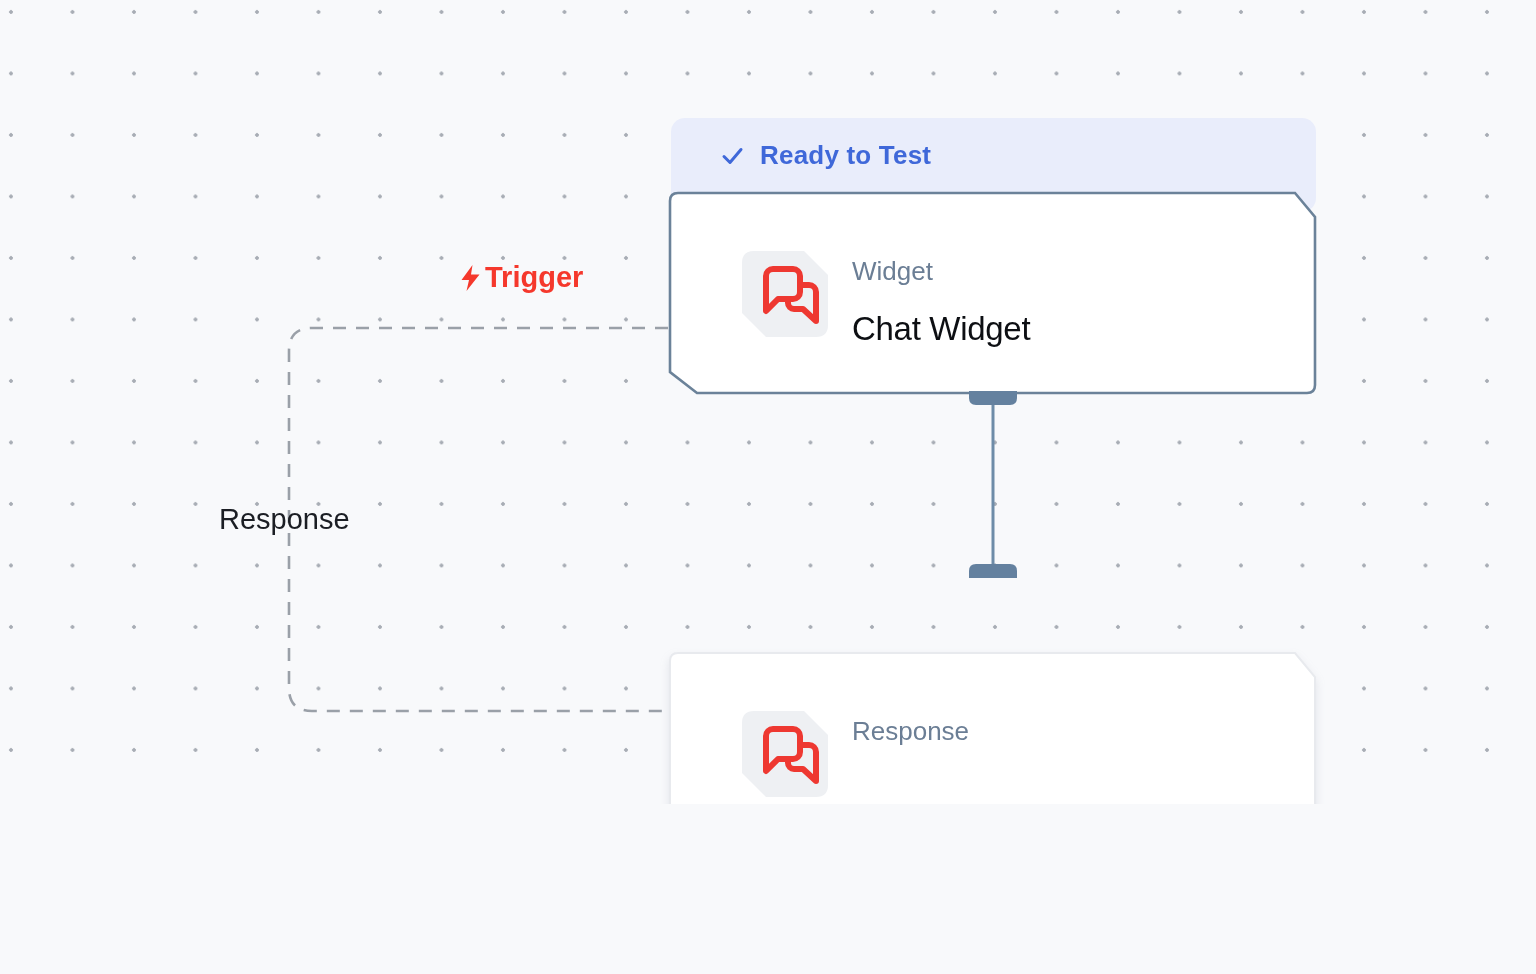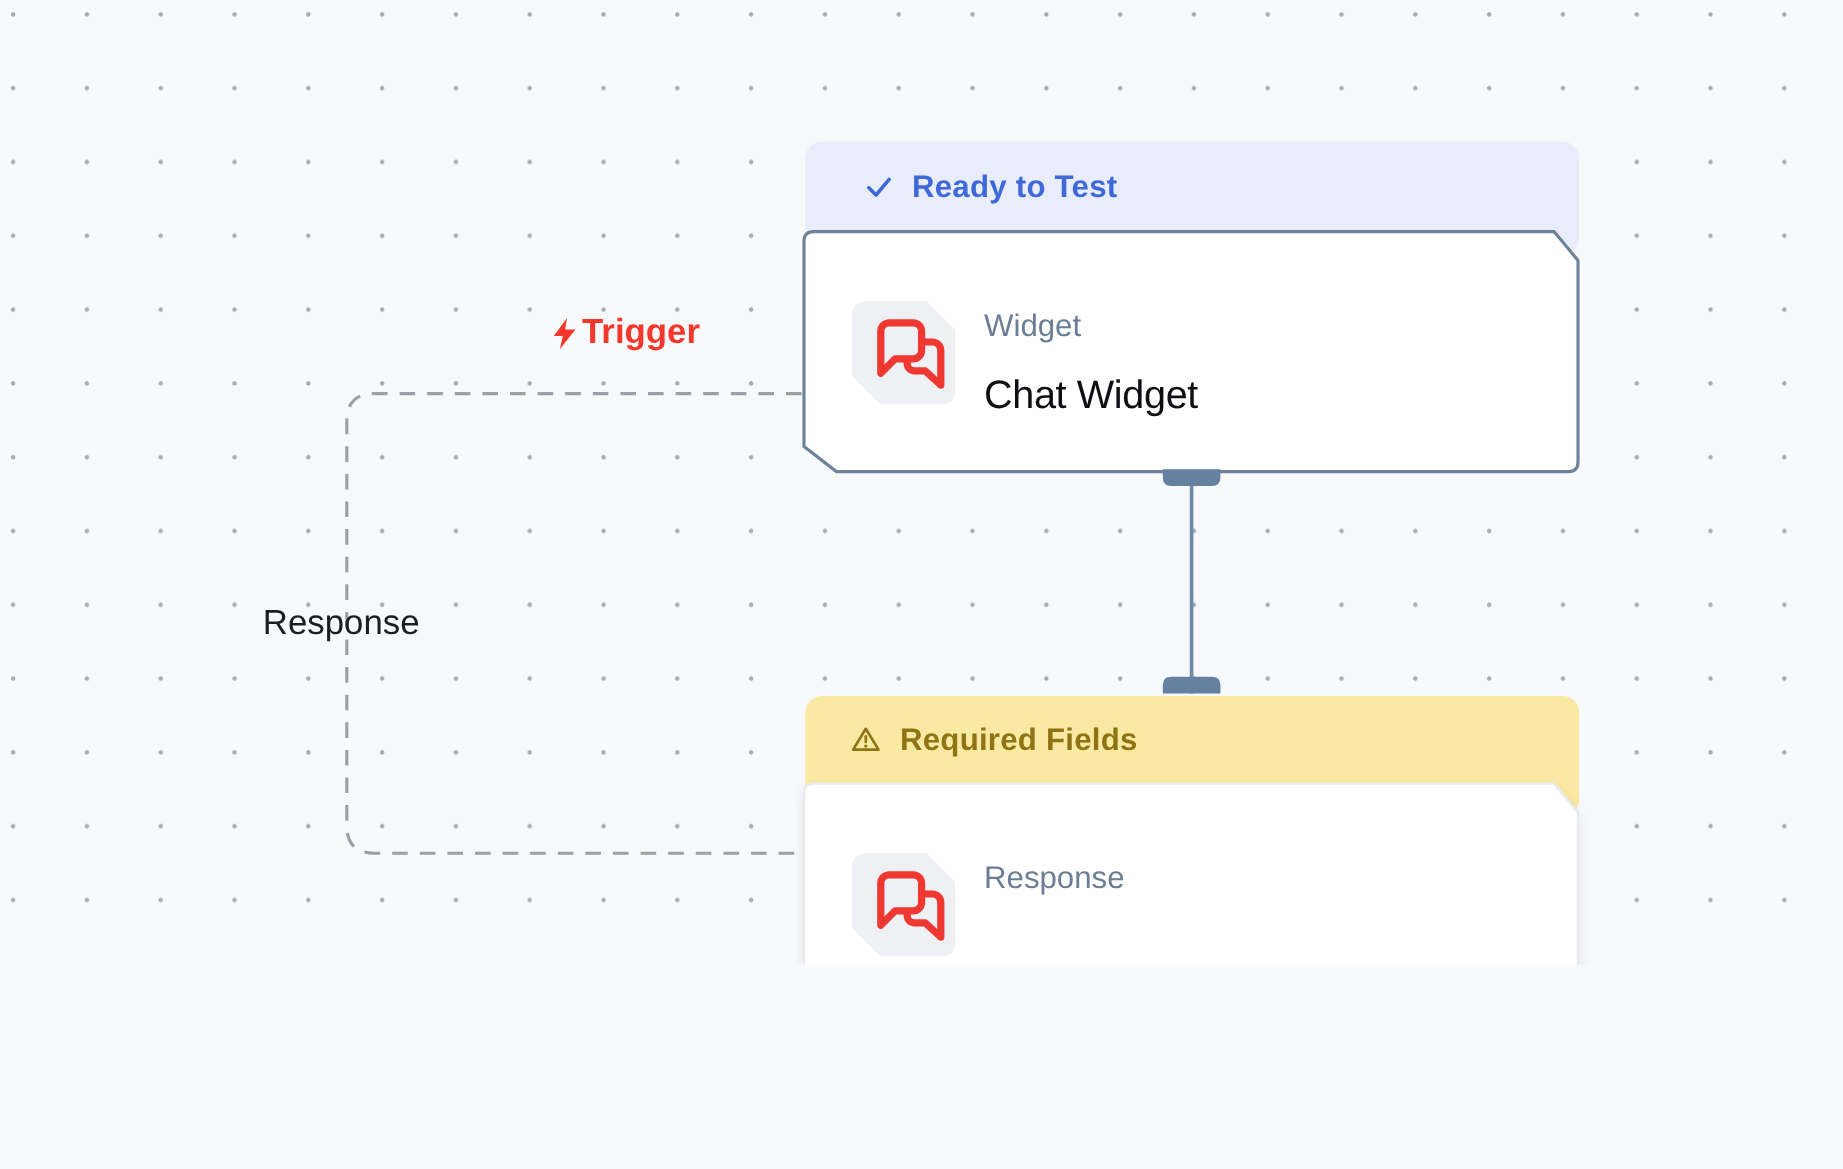--- a/index.html
+++ b/index.html
@@ -20,21 +20,21 @@
   .status-header{width:645px;border-radius:14px;z-index:2;}
   .status-header .status-row{display:flex;align-items:center;gap:14px;font-size:26px;font-weight:700;letter-spacing:.2px;}
   .header-ready{left:671px;top:118px;height:94px;background:#e9edfb;}
   .header-ready .status-row{height:75px;padding-left:48px;color:#3f68d9;}
   .header-required{left:671px;top:580px;height:100px;background:#fae9a2;}
   .header-required .status-row{height:72px;padding-left:38px;color:#8f7414;gap:16px;}
 
   
   .card-shape{z-index:3;}
   .card-shape.shadowed{filter:drop-shadow(0 5px 5px rgba(110,120,140,.16));}
-  .card-content{width:645px;height:200px;z-index:4;}
+  .card-content{width:645px;height:200px;z-index:4;margin-left:32px;}
   .icon-tile{left:40px;top:58px;}
   .type-label{left:150px;top:62px;font-size:26px;color:#6b7e95;line-height:32px;}
   .node-title{left:150px;top:115px;font-size:33px;font-weight:400;color:#0d0f13;line-height:42px;letter-spacing:-.3px;}
 
   
   .connector-layer{left:0;top:0;z-index:5;}
 
   
   .trigger-label{left:459px;top:261px;display:flex;align-items:center;gap:3px;z-index:6;
     color:#f5382c;font-weight:700;font-size:29px;}
@@ -64,30 +64,20 @@
   <div class="abs card-content" style="left:670px;top:193px">
     <svg class="abs icon-tile" width="86" height="86" viewBox="0 0 86 86">
       <path d="M12 0 H62 L86 24 V74 Q86 86 74 86 H24 L0 62 V12 Q0 0 12 0 Z" fill="#eef0f3"></path>
       <path d="M52 34 H67 A7 7 0 0 1 74 41 V70 L61 58 H52 A6 6 0 0 1 46 52 V40 A6 6 0 0 1 52 34 Z" fill="none" stroke="#ee3831" stroke-width="6" stroke-linejoin="round"></path>
       <path d="M31 18 H51 A7 7 0 0 1 58 25 V41 A7 7 0 0 1 51 48 H36 L24 60 L24 25 A7 7 0 0 1 31 18 Z" fill="#eef0f3" stroke="#ee3831" stroke-width="6" stroke-linejoin="round"></path>
     </svg>
     <div class="abs type-label">Widget</div>
     <div class="abs node-title">Chat Widget</div>
   </div>
 
-  <div class="abs status-header header-required">
-    <div class="status-row">
-      <svg width="25" height="24" viewBox="0 0 26 24">
-        <path d="M13 3 L24 21 H2 Z" fill="none" stroke="#8f7414" stroke-width="2.3" stroke-linejoin="round"></path>
-        <line x1="13" y1="9.5" x2="13" y2="14.5" stroke="#8f7414" stroke-width="2.3" stroke-linecap="round"></line>
-        <circle cx="13" cy="18" r="1.4" fill="#8f7414"></circle>
-      </svg>
-      <span>Required Fields</span>
-    </div>
-  </div>
 
   <svg class="abs card-shape shadowed" style="left:670px;top:653px" width="645" height="200" viewBox="0 0 645 200">
     <path d="M8 0 H625 L645 24 V192 Q645 200 637 200 H27 L0 179 V8 Q0 0 8 0 Z" fill="#ffffff" stroke="#e8eaee" stroke-width="2" stroke-linejoin="miter"></path>
   </svg>
   <div class="abs card-content" style="left:670px;top:653px">
     <svg class="abs icon-tile" width="86" height="86" viewBox="0 0 86 86">
       <path d="M12 0 H62 L86 24 V74 Q86 86 74 86 H24 L0 62 V12 Q0 0 12 0 Z" fill="#eef0f3"></path>
       <path d="M52 34 H67 A7 7 0 0 1 74 41 V70 L61 58 H52 A6 6 0 0 1 46 52 V40 A6 6 0 0 1 52 34 Z" fill="none" stroke="#ee3831" stroke-width="6" stroke-linejoin="round"></path>
       <path d="M31 18 H51 A7 7 0 0 1 58 25 V41 A7 7 0 0 1 51 48 H36 L24 60 L24 25 A7 7 0 0 1 31 18 Z" fill="#eef0f3" stroke="#ee3831" stroke-width="6" stroke-linejoin="round"></path>
     </svg>

